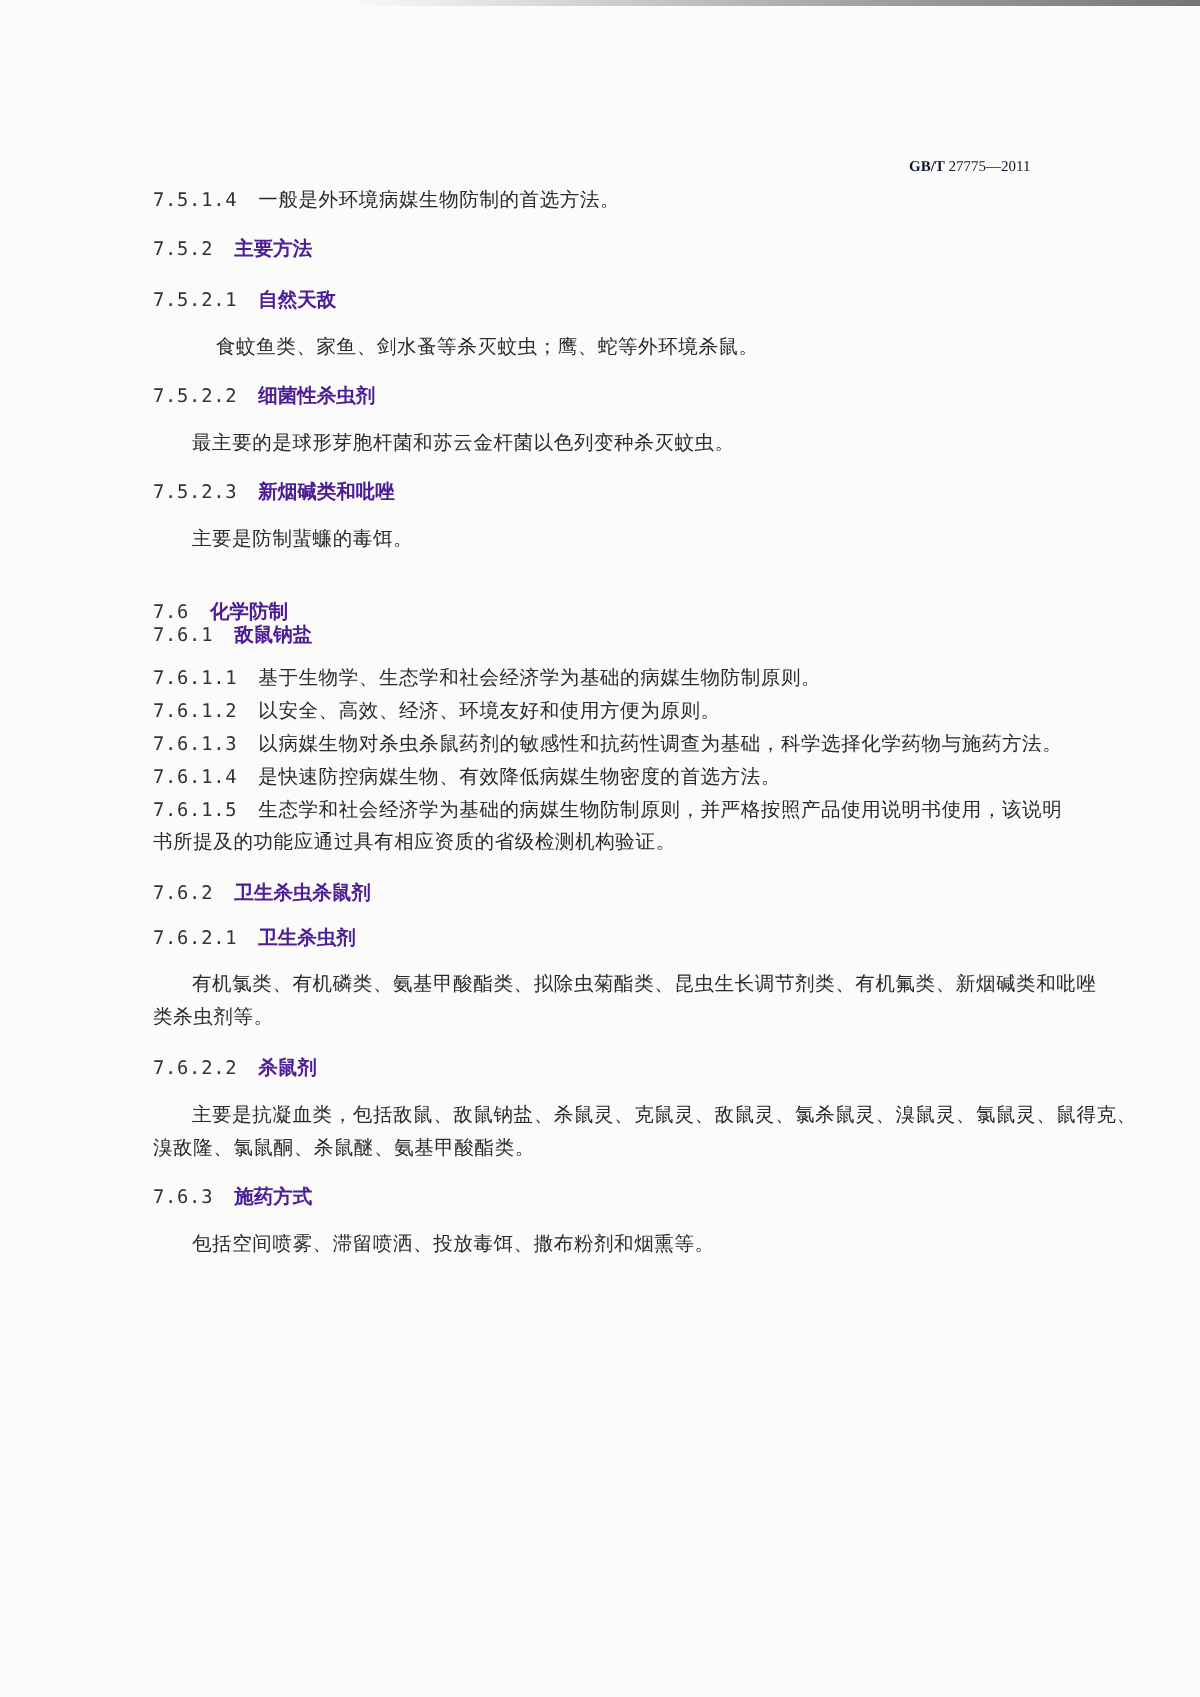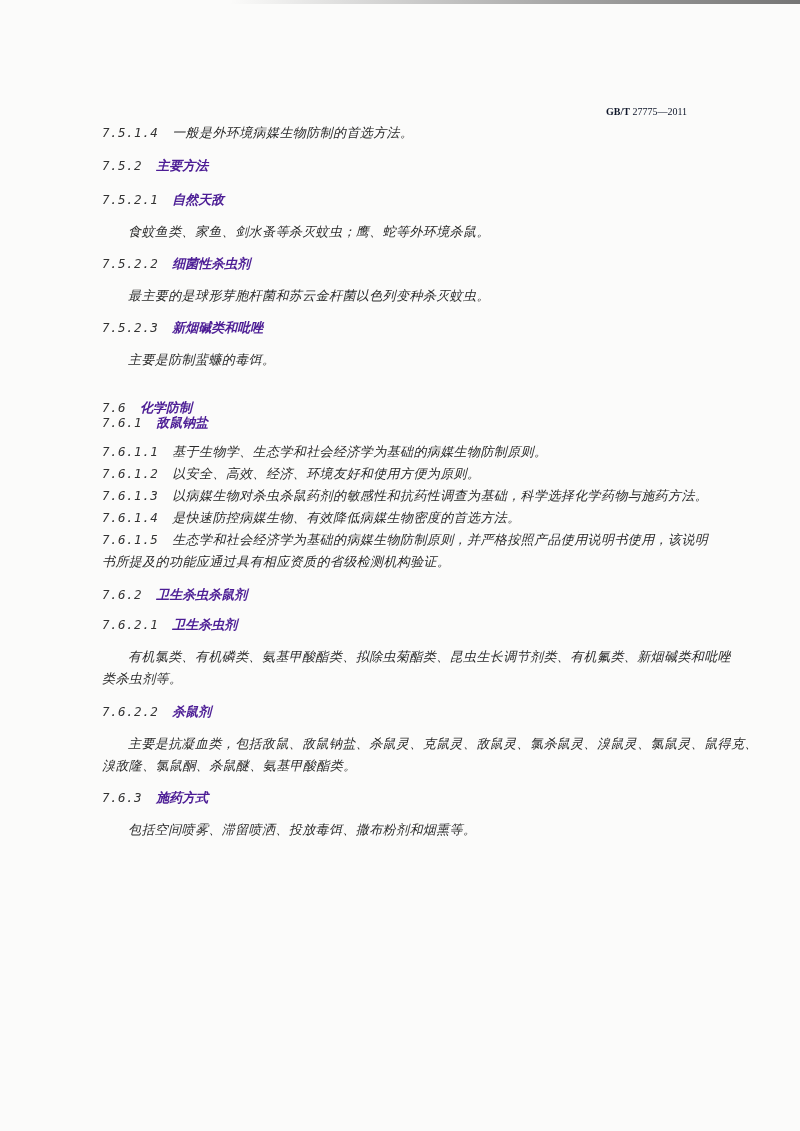--- a/index.html
+++ b/index.html
@@ -14,21 +14,21 @@
       background: linear-gradient(to right, rgba(120,120,120,0), rgba(90,90,90,0.55) 60%, rgba(60,60,60,0.7));
     }
     .doc-code {
       position: absolute; top: 91px; left: 606px;
       font-family: "Liberation Serif", "DejaVu Serif", serif;
       font-size: 10px; color: #0f172a; margin-top: 15px;
     }
     .doc-code .b { font-weight: bold; }
     .line {
       position: absolute; left: 102px; white-space: nowrap;
-      font-size: 13px; line-height: 16px; font-style: italic;
+      font-size: 13px; line-height: 16px;
     }
     .num {
       font-family: "DejaVu Sans Mono", "Liberation Mono", monospace;
       font-size: 12.5px; letter-spacing: 0.5px; color: #333;
     }
     .hd { font-family: "DejaVu Sans", "Liberation Sans", sans-serif; font-weight: bold; font-size: 13px; color: #4c1d95; }
     .gap { display: inline-block; width: 14px; }
     .body-t { font-size: 13px; letter-spacing: 0.4px; }
   </style>
 </head>
@@ -45,21 +45,21 @@
   <span class="num">7.5.1.4</span><span class="gap"></span><span class="body-t">一般是外环境病媒生物防制的首选方法。</span>
 </div>
 
 <div class="line" style="top:158px">
   <span class="num">7.5.2</span><span class="gap"></span><span class="hd">主要方法</span>
 </div>
 
 <div class="line" style="top:192px">
   <span class="num">7.5.2.1</span><span class="gap"></span><span class="hd">自然天敌</span>
 </div>
-<div class="line" style="top:224px; left:128px">
+<div class="line" style="top:224px; left:144px">
   <span class="body-t">食蚊鱼类、家鱼、剑水蚤等杀灭蚊虫；鹰、蛇等外环境杀鼠。</span>
 </div>
 
 <div class="line" style="top:256px">
   <span class="num">7.5.2.2</span><span class="gap"></span><span class="hd">细菌性杀虫剂</span>
 </div>
 <div class="line" style="top:288px; left:128px">
   <span class="body-t">最主要的是球形芽胞杆菌和苏云金杆菌以色列变种杀灭蚊虫。</span>
 </div>
 

